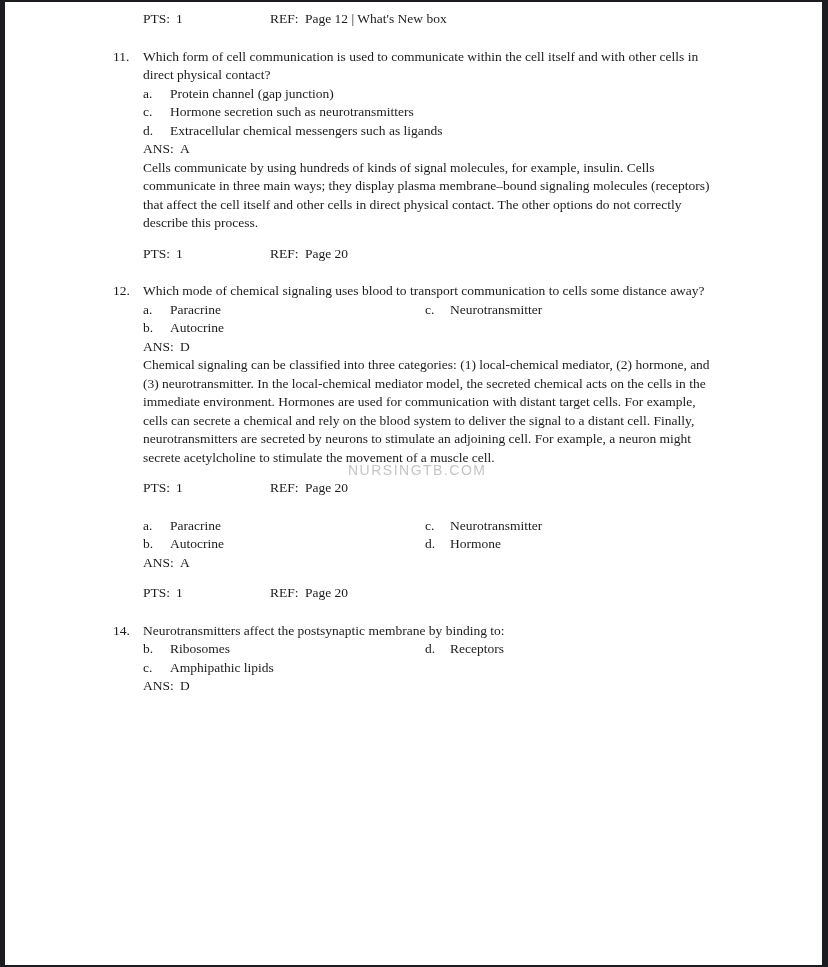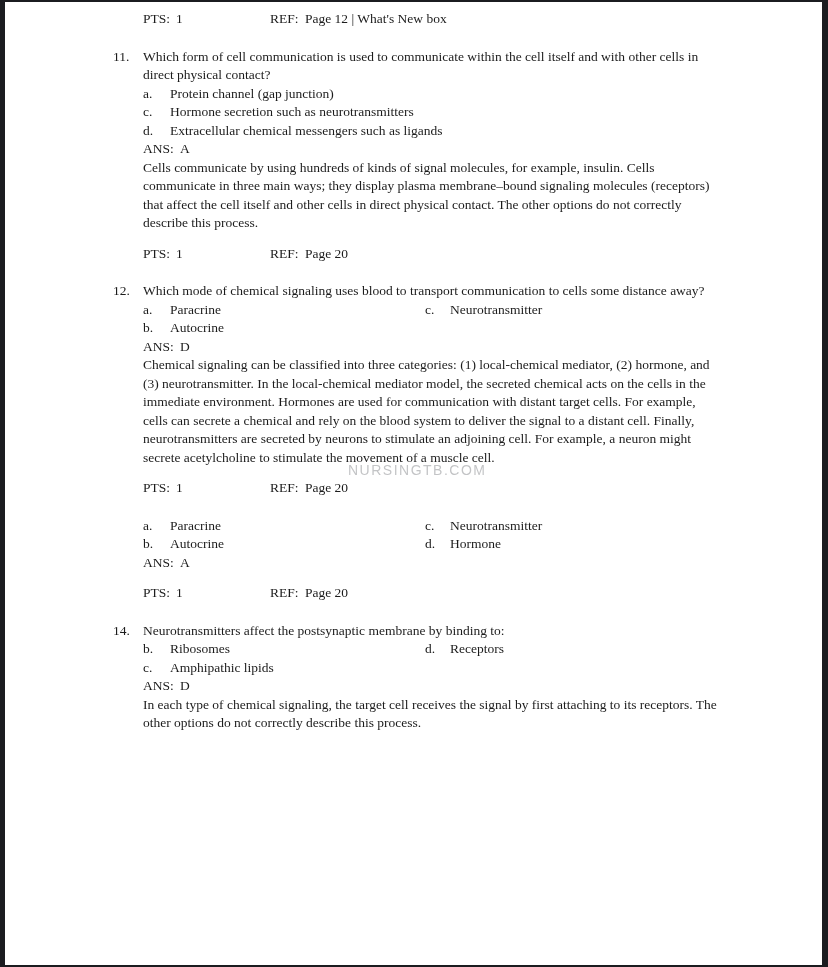--- a/index.html
+++ b/index.html
@@ -179,16 +179,15 @@
       <div class="opt">
         <span class="opt-letter">c.</span><span class="opt-text">Amphipathic lipids</span>
       </div>
       <div class="opt">
         <span class="opt-letter">d.</span><span class="opt-text">Receptors</span>
       </div>
     </div>
     <div class="ans-row">
       <span class="ans-label">ANS:</span><span class="ans-value">D</span>
     </div>
-    <div class="expl">In each type of chemical signaling, the target cell receives the signal by first attaching to its receptors. The other options do not correctly describe this process.</div>
   </section>
 
 </div>
 
 </body></html>

